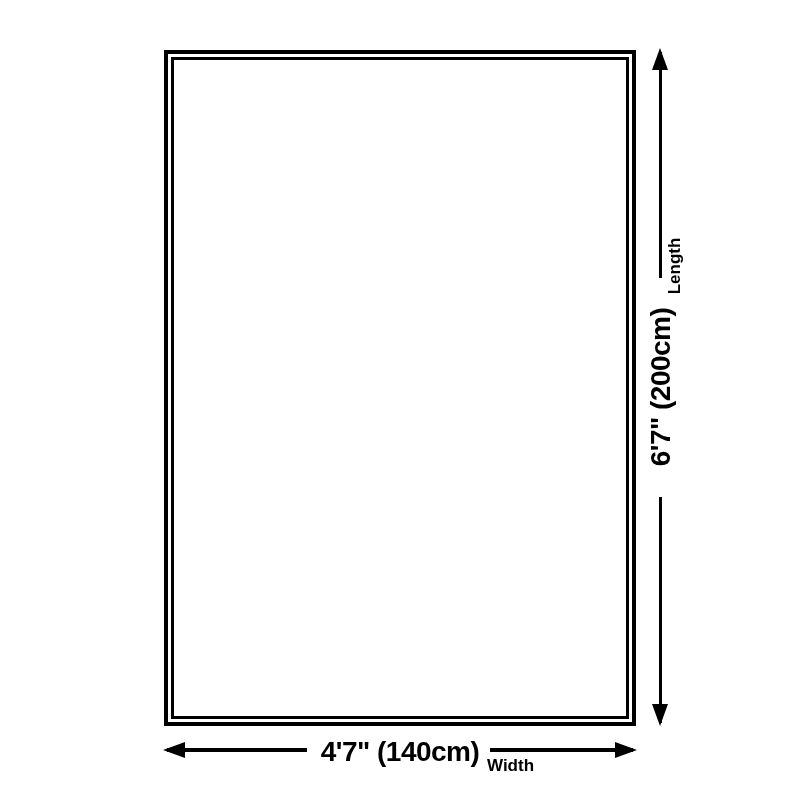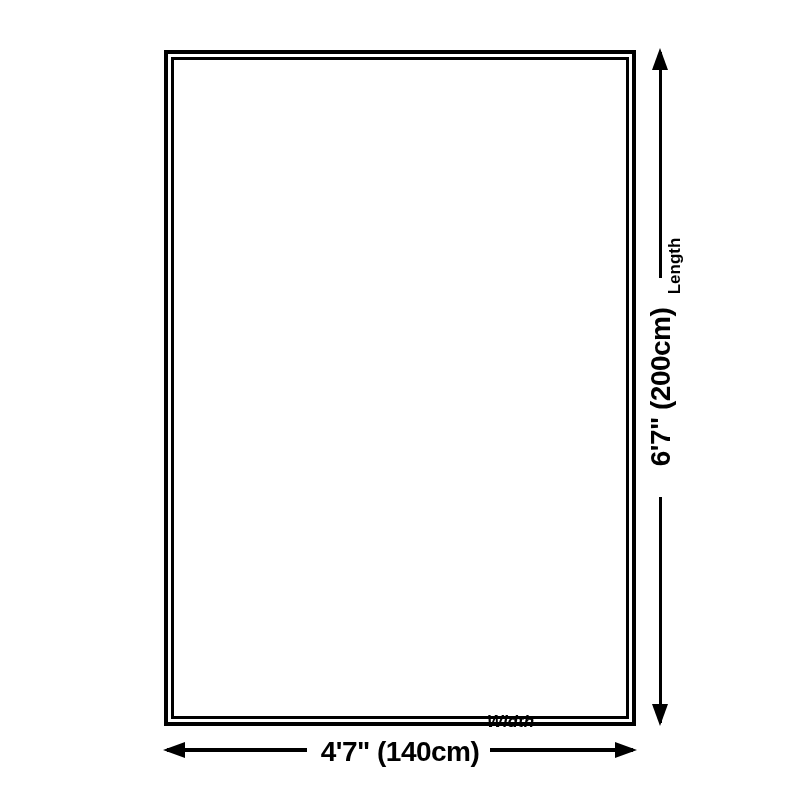--- a/index.html
+++ b/index.html
@@ -99,22 +99,21 @@
   }
   .dim-label {
     position: absolute;
     font-weight: bold;
     font-size: 17px;
     line-height: 1;
     white-space: nowrap;
   }
   .width-label {
     left: 487px;
-    top: 713px;
-    font-style: italic;
+    top: 757px;
   }
   .length-label {
     left: 674px;
     top: 266px;
     transform: translate(-50%, -50%) rotate(-90deg);
   }
 </style>
 </head>
 <body>
 

